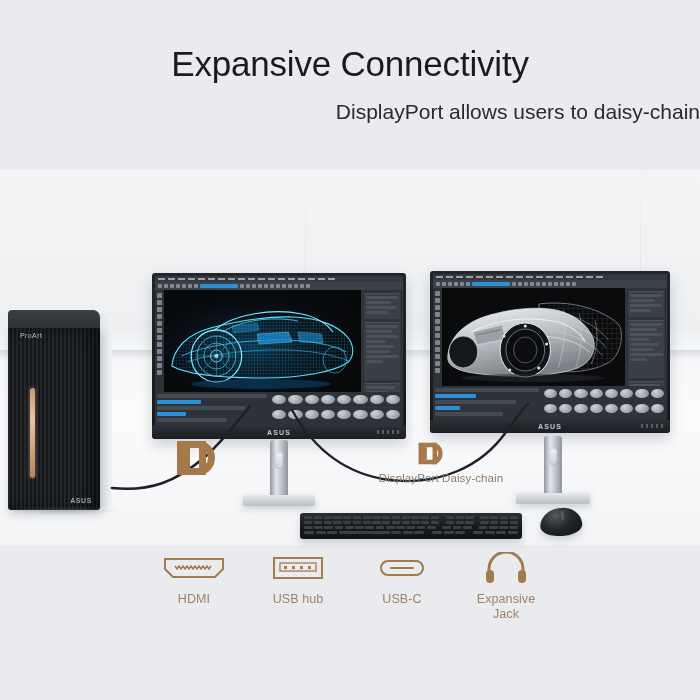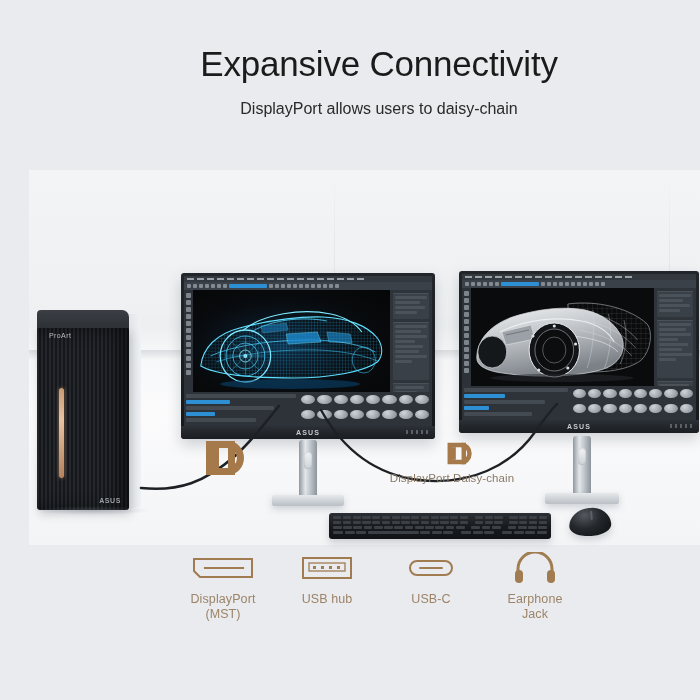--- a/index.html
+++ b/index.html
@@ -6,32 +6,31 @@
   html, body {
     width: 700px; height: 700px;
     font-family: "Liberation Sans", sans-serif;
     background: #e9ebee;
     overflow: hidden;
   }
   #page {
     position: relative;
     width: 636px; height: 700px;
     background: #e9ebee;
-    margin-left: 29px;
   }
 
   
   .header { position: absolute; top: 0; left: 0; width: 700px; text-align: center; }
   .title {
     font-size: 35px; font-weight: 400; color: #1b1b1b;
     letter-spacing: -0.2px; line-height: 1; padding-top: 46px;
   }
   .subtitle {
-    font-size: 16px; font-weight: 400; color: #2a2a2a;
-    line-height: 1.32; padding-top: 17px;
+    font-size: 21px; font-weight: 400; color: #2a2a2a;
+    line-height: 1.32; padding-top: 17px; text-align: right;
   }
   .subtitle span { display: block; }
 
   
   .scene {
     position: absolute; top: 170px; left: 0;
     width: 700px; height: 375px;
     overflow: hidden;
     background:
       linear-gradient(180deg, #f3f4f6 0%, #eef0f2 38%, #e7e9ec 52%, #f5f6f7 58%, #fafbfb 72%, #f2f3f5 100%);
@@ -196,21 +195,21 @@
     box-shadow: 0 3px 7px rgba(110,120,132,.3);
   }
 
   
   .cables { position: absolute; left: 0; top: 0; width: 700px; height: 375px; pointer-events: none; }
 
   
   .dp-logo-big { position: absolute; left: 173px; top: 437px; }
   .dp-logo-sm { position: absolute; left: 416px; top: 440px; }
   .dp-caption {
-    position: absolute; left: 358px; top: 472px; width: 130px; text-align: center;
+    position: absolute; left: 376px; top: 472px; width: 130px; text-align: center;
     font-size: 11.5px; color: #8a7a66; letter-spacing: .1px;
   }
 
   
   .keyboard {
     position: absolute; left: 300px; top: 513px; width: 222px; height: 26px;
     background: linear-gradient(180deg,#2c2f33,#17191c 55%,#111316);
     border-radius: 3px;
     box-shadow: 0 4px 7px rgba(120,128,138,.32);
     padding: 3px 4px;
@@ -762,34 +761,33 @@
         <i></i>
         <i></i>
         <i></i>
         <i></i>
     </div>
   </div>
   <div class="mouse"></div>
 
   <div class="legend">
 
-
-
     <div class="legend-item">
       <div class="legend-icon">
         <svg width="64" height="26" viewBox="0 0 64 26">
-          <path d="M9 4 H61 V22 H9 L3 16 V4 Z" fill="none" stroke="#a07c50" stroke-width="2"></path>
-          <path d="M14 13 H52" stroke="#a07c50" stroke-width="2.2" stroke-linecap="square"></path>
+          <path d="M3 4 H61 V14 L53 22 H11 L3 14 Z" fill="none" stroke="#a07c50" stroke-width="2"></path>
+          <path d="M13 11 l2 3 l2-3 l2 3 l2-3 l2 3 l2-3 l2 3 l2-3 l2 3 l2-3 l2 3 l2-3 l2 3 l2-3 l2 3 l2-3 l2 3 l2-3" fill="none" stroke="#a07c50" stroke-width="1.4"></path>
         </svg>
       </div>
       <div class="legend-label">
-        <span>DisplayPort</span>
-        <span>(MST)</span>
-      </div>
-    </div>
+        <span>HDMI</span>
+      </div>
+    </div>
+
+
 
     <div class="legend-item">
       <div class="legend-icon">
         <svg width="52" height="26" viewBox="0 0 52 26">
           <rect x="2" y="3" width="48" height="20" fill="none" stroke="#a07c50" stroke-width="2"></rect>
           <rect x="8" y="8" width="36" height="8" fill="none" stroke="#a07c50" stroke-width="1.3"></rect>
           <g fill="#a07c50">
             <rect x="12" y="11" width="3" height="3"></rect>
             <rect x="20" y="11" width="3" height="3"></rect>
             <rect x="28" y="11" width="3" height="3"></rect>
@@ -816,20 +814,20 @@
 
     <div class="legend-item">
       <div class="legend-icon">
         <svg width="42" height="32" viewBox="0 0 42 32">
           <path d="M4 24 V17 A17 17 0 0 1 38 17 V24" fill="none" stroke="#a07c50" stroke-width="3"></path>
           <rect x="1" y="18" width="8" height="13" rx="4" fill="#a07c50"></rect>
           <rect x="33" y="18" width="8" height="13" rx="4" fill="#a07c50"></rect>
         </svg>
       </div>
       <div class="legend-label">
-        <span>Earphone</span>
+        <span>Expansive</span>
         <span>Jack</span>
       </div>
     </div>
 
   </div>
 
 </div>
 
 </body></html>

